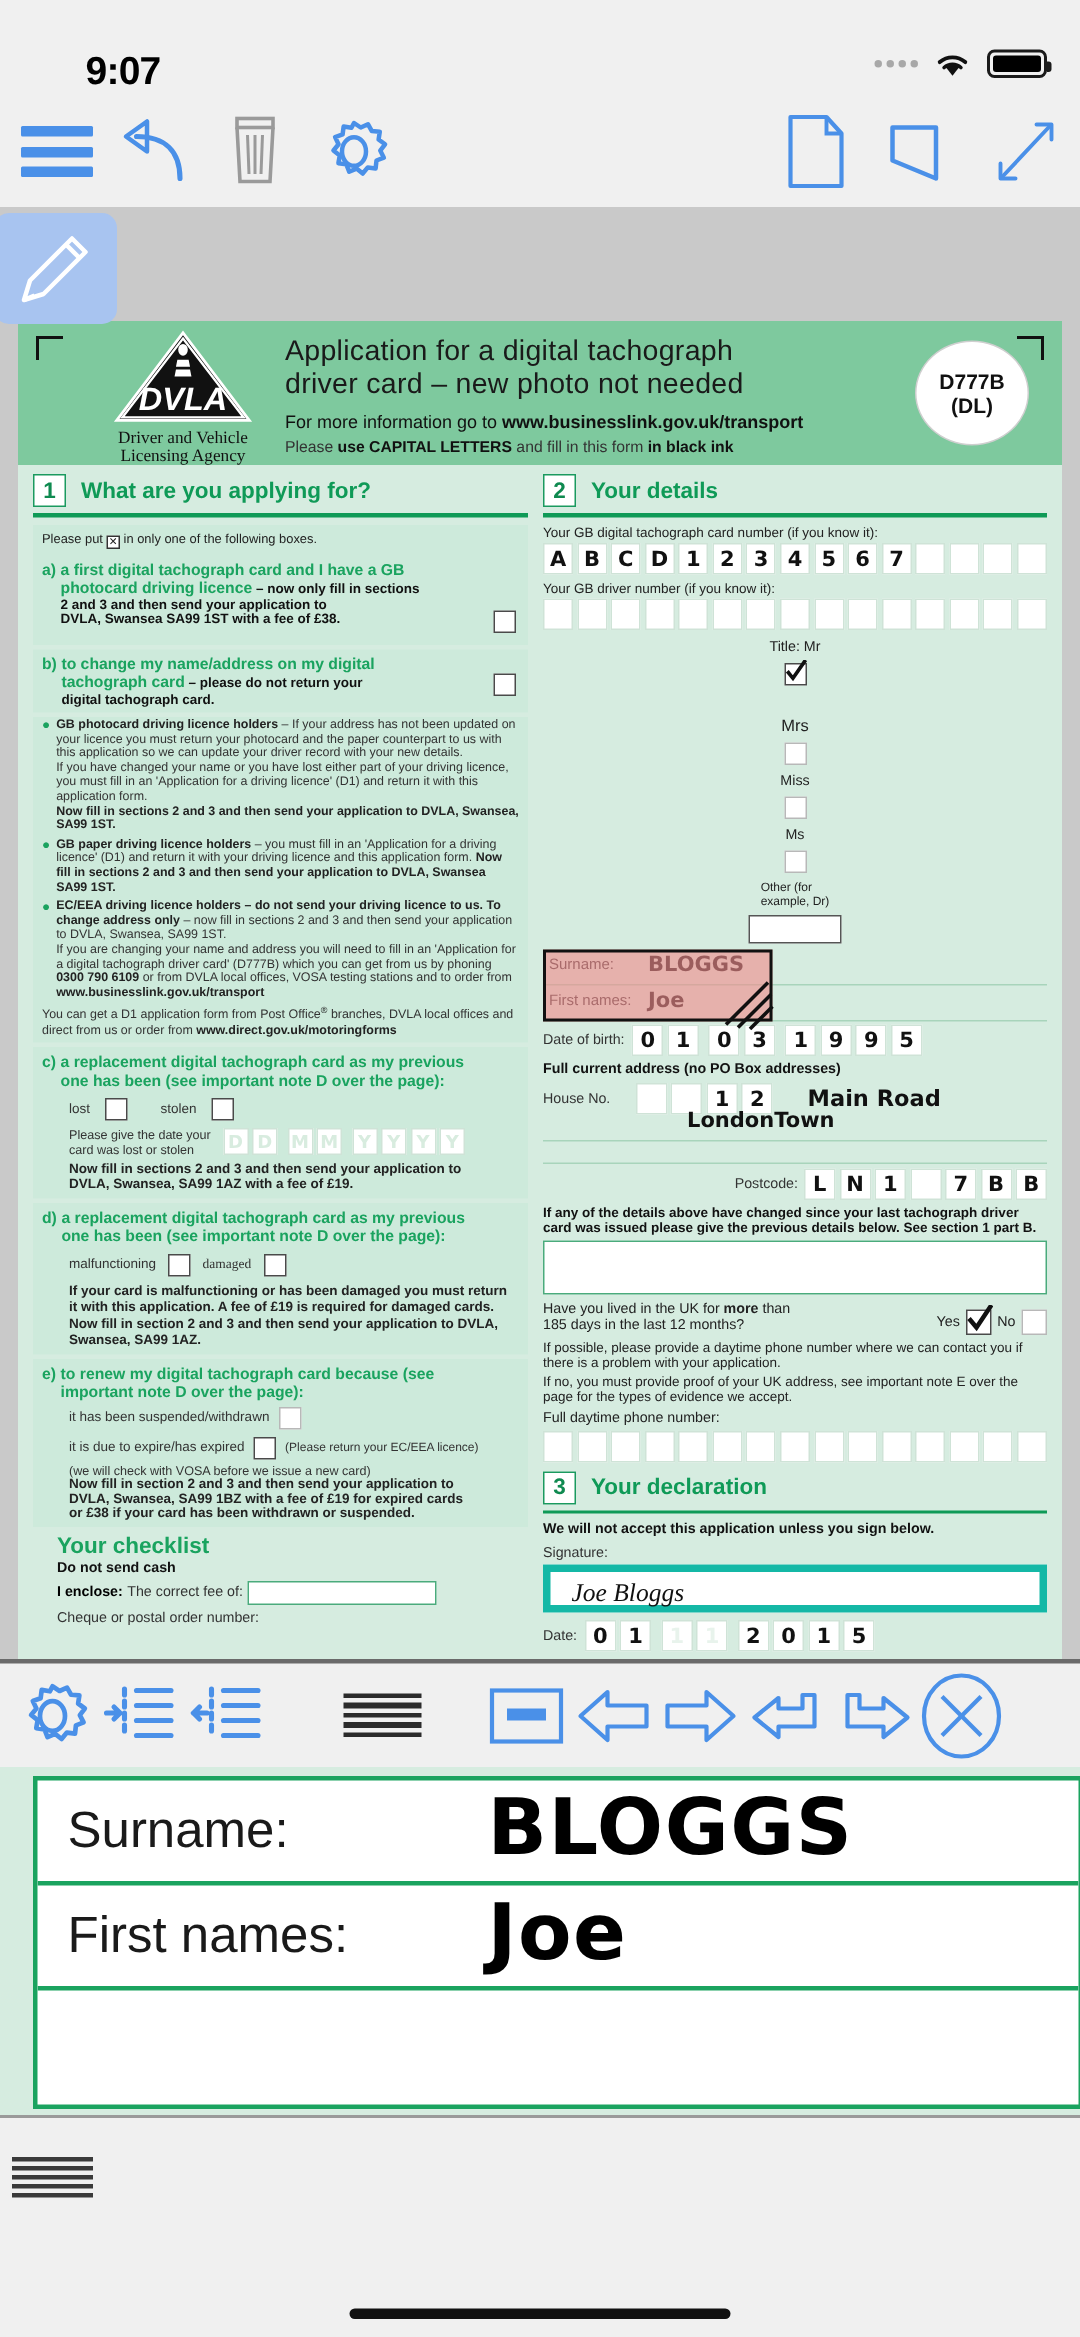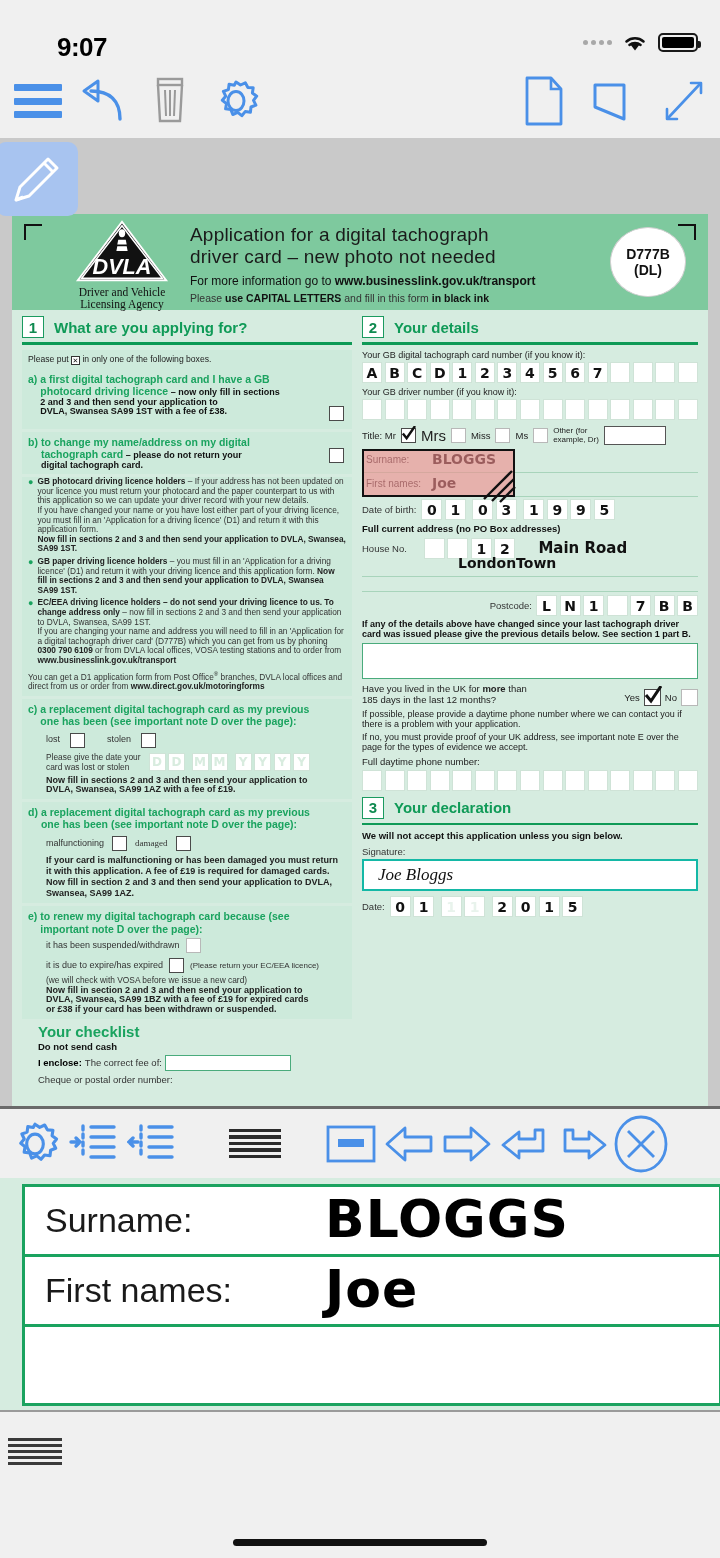--- a/index.html
+++ b/index.html
@@ -527,28 +527,28 @@
               <span class="cell"></span>
             <span class="cell"></span>
               <span class="cell"></span>
               <span class="cell"></span>
               <span class="cell"></span>
             <span class="cell"></span>
               <span class="cell"></span>
               <span class="cell"></span>
           </div>
 
-          <div class="row-flex" style="gap:5px;margin-bottom:4px;">
+          <div class="row-flex" style="gap:5px;margin-bottom:4px;flex-direction:column;">
             <span style="font-size:9.5px;color:#222;">Title: Mr</span>
             <span class="cbox" style="position:relative;">
               <svg viewBox="0 0 16 16" width="15" height="15" style="position:absolute;left:-1px;top:-3px;">
                 <path d="M2 8 L6 13 L15 0" stroke="#111" stroke-width="2.6" fill="none"></path>
               </svg>
             </span>
-            <span style="font-size:15px;color:#222;">Mrs</span>
+            <span style="font-size:11px;color:#222;margin-top:16px;">Mrs</span>
             <span class="cbox fade"></span>
             <span style="font-size:9.5px;color:#222;">Miss</span>
             <span class="cbox fade"></span>
             <span style="font-size:9.5px;color:#222;">Ms</span>
             <span class="cbox fade"></span>
             <span style="font-size:8px;line-height:9px;color:#222;">
               <span>Other (for</span><br><span>example, Dr)</span>
             </span>
             <span style="width:62px;height:19px;background:#fff;border:1px solid #555;display:inline-block;"></span>
           </div>
@@ -658,21 +658,21 @@
           </div>
 
           <div class="sec-head" style="margin-top:6px;">
             <span class="sec-num">3</span>
             <span class="sec-title">Your declaration</span>
           </div>
           <div class="sec-rule"></div>
 
           <div class="btext" style="font-size:9.5px;">We will not accept this application unless you sign below.</div>
           <div style="font-size:9.5px;color:#333;margin-top:5px;">Signature:</div>
-          <div style="height:32px;background:#fff;border:2px solid #14b8a6;margin-top:2px;position:relative;">
+          <div style="height:32px;background:#fff;border:5px solid #14b8a6;margin-top:2px;position:relative;">
             <span style="position:absolute;left:14px;top:4px;font-family:'Liberation Serif',serif;font-style:italic;font-size:17px;color:#111;">Joe Bloggs</span>
           </div>
           <div class="row-flex" style="gap:5px;margin-top:5px;">
             <span style="font-size:9.5px;color:#333;">Date:</span>
             <div class="cells">
               <span class="cell hw">0</span>
               <span class="cell hw">1</span>
               <span class="cell hw" style="margin-left:4px;color:#e8f3ec;">1</span>
               <span class="cell hw" style="color:#e8f3ec;">1</span>
               <span class="cell hw" style="margin-left:4px;">2</span>

